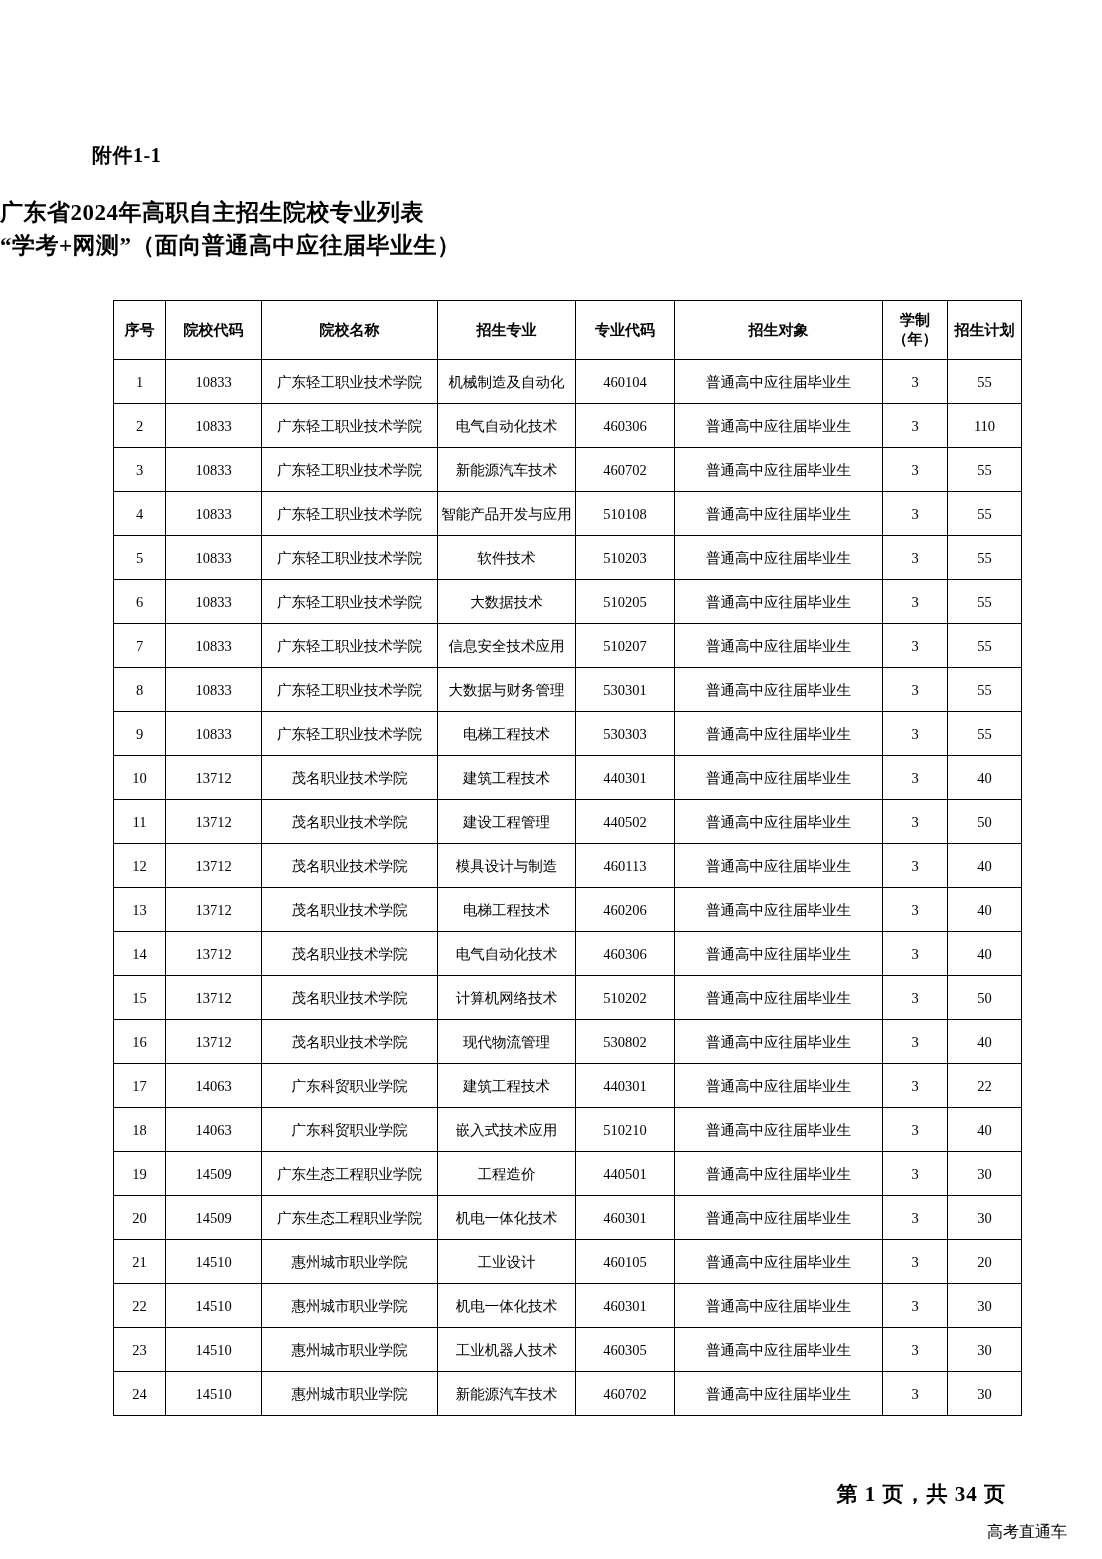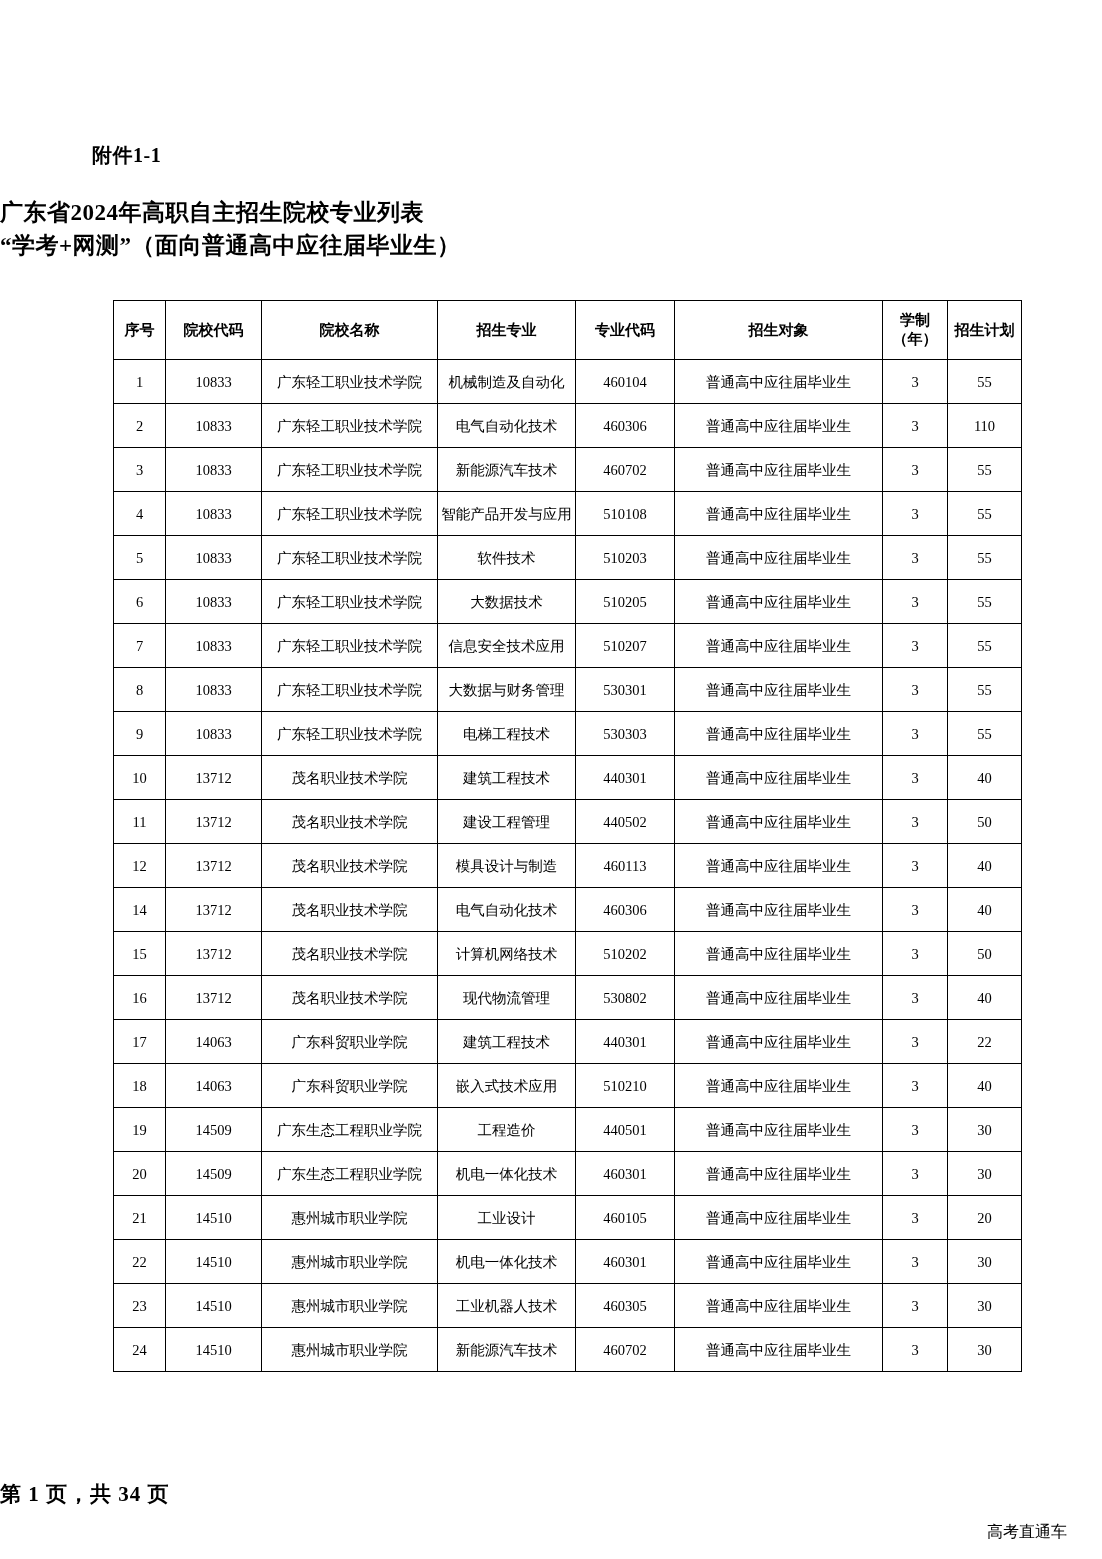--- a/index.html
+++ b/index.html
@@ -85,24 +85,25 @@
   .col-major { width: 138px; }
   .col-majorcode { width: 99px; }
   .col-target { width: 208px; }
   .col-dur { width: 65px; }
   .col-plan { width: 74px; }
   .footer {
     position: absolute;
     left: 0;
     top: 1480px;
     width: 982px;
-    text-align: left;
+    text-align: right;
     font-size: 21px;
     font-weight: bold;
     letter-spacing: 1px;
+    padding-left: 24px;
   }
   .watermark {
     position: absolute;
     right: 35px;
     top: 1522px;
     font-size: 16px;
     color: #000000;
     font-family: "Liberation Sans", sans-serif;
   }
   .th-two-line { line-height: 19px; }
@@ -261,20 +262,30 @@
             <td class="num">12</td>
             <td class="code">13712</td>
             <td class="school">茂名职业技术学院</td>
             <td class="major">模具设计与制造</td>
             <td class="code">460113</td>
             <td class="target">普通高中应往届毕业生</td>
             <td class="dur">3</td>
             <td class="plan">40</td>
           </tr>
           <tr>
+            <td class="num">13</td>
+            <td class="code">13712</td>
+            <td class="school">茂名职业技术学院</td>
+            <td class="major">电梯工程技术</td>
+            <td class="code">460206</td>
+            <td class="target">普通高中应往届毕业生</td>
+            <td class="dur">3</td>
+            <td class="plan">40</td>
+          </tr>
+          <tr>
             <td class="num">14</td>
             <td class="code">13712</td>
             <td class="school">茂名职业技术学院</td>
             <td class="major">电气自动化技术</td>
             <td class="code">460306</td>
             <td class="target">普通高中应往届毕业生</td>
             <td class="dur">3</td>
             <td class="plan">40</td>
           </tr>
           <tr>

